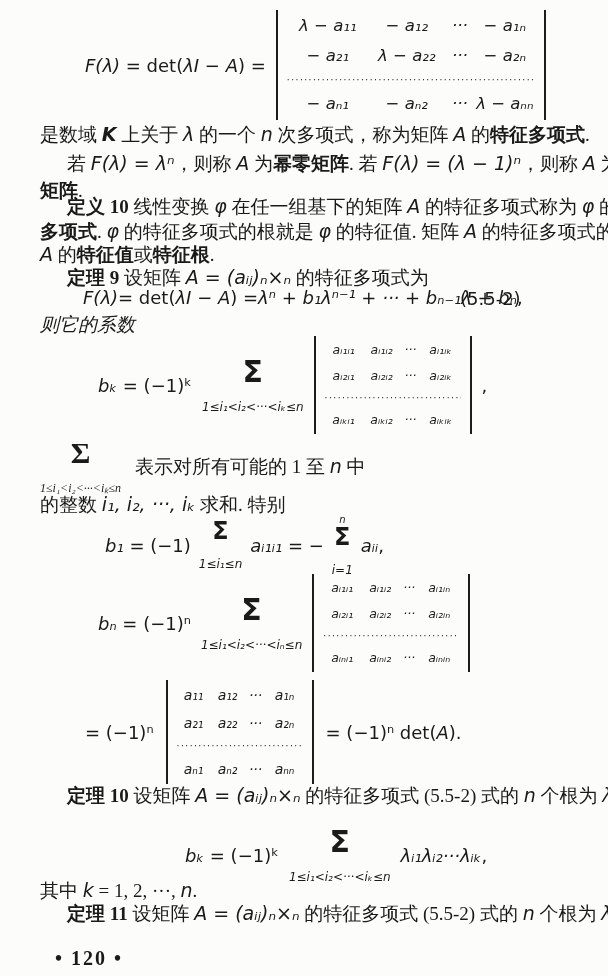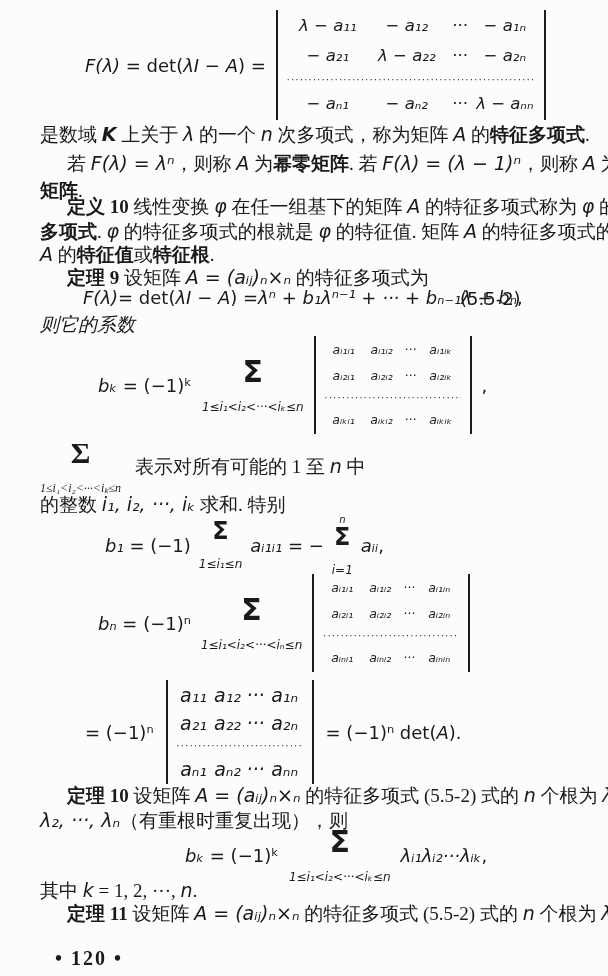--- a/index.html
+++ b/index.html
@@ -14,21 +14,21 @@
   .rs-b{font-weight:700;}
   .rs-i{font-style:italic;font-family:"DejaVu Sans","DejaVu Serif",sans-serif;}
   .rs-bi{font-weight:700;font-style:italic;font-family:"DejaVu Sans",sans-serif;}
   
   .det{display:flex;flex-direction:column;justify-content:center;
        border-left:2px solid #1c1c1c;border-right:2px solid #1c1c1c;
        padding:6px 9px;row-gap:10px;}
   .mrow{display:grid;justify-items:center;align-items:center;font-style:italic;}
   .m1 .mrow{grid-template-columns:82px 76px 30px 60px;font-size:16.5px;line-height:20px;}
   .m2 .mrow,.m3 .mrow{grid-template-columns:38px 38px 20px 40px;font-size:12.5px;line-height:16px;}
-  .m4 .mrow{grid-template-columns:34px 34px 22px 36px;font-size:19px;line-height:18px;}
+  .m4 .mrow{grid-template-columns:34px 34px 22px 36px;font-size:14px;line-height:18px;}
   .mdots{width:0;min-width:100%;overflow:hidden;white-space:nowrap;
          font-size:9px;line-height:8px;letter-spacing:1.5px;font-style:normal;}
   
   .sum{display:inline-flex;flex-direction:column;align-items:center;line-height:1;}
   .sum .sg{font-size:30px;line-height:26px;font-weight:600;}
   .sum .lim{font-size:12px;line-height:10px;margin-top:17px;font-style:italic;}
   .sum .up{font-size:10px;line-height:10px;margin-bottom:2px;font-style:italic;}
   .sum.small .sg{font-size:24px;line-height:21px;}
   .up:empty,.lim:empty{display:none;}
   
@@ -209,21 +209,20 @@
           <span>aₙ₁</span>
           <span>aₙ₂</span>
           <span>···</span>
           <span>aₙₙ</span>
         </div>
       </span>
     <span><span> = (−1)ⁿ det(</span><span class="rs-i">A</span><span>).</span></span>
   </div>
 
   <div class="line" id="l11"><span class="rs-b">定理 10</span><span>  设矩阵 </span><span class="rs-i">A = (aᵢⱼ)ₙ×ₙ</span><span> 的特征多项式 (5.5-2) 式的 </span><span class="rs-i">n</span><span> 个根为 </span><span class="rs-i">λ₁,</span></div>
-  <div class="line" id="l12"><span class="rs-i">λ₂, ···, λₙ</span><span>（有重根时重复出现），则</span></div>
 
   <div class="fx" id="f7">
     <span><span class="rs-i">bₖ</span><span> = (−1)ᵏ</span></span>
     <span class="sum">
       <span class="sg">Σ</span>
       <span class="lim">1≤i₁&lt;i₂&lt;···&lt;iₖ≤n</span>
     </span>
     <span><span class="rs-i">λᵢ₁λᵢ₂···λᵢₖ</span><span>,</span></span>
   </div>
 

